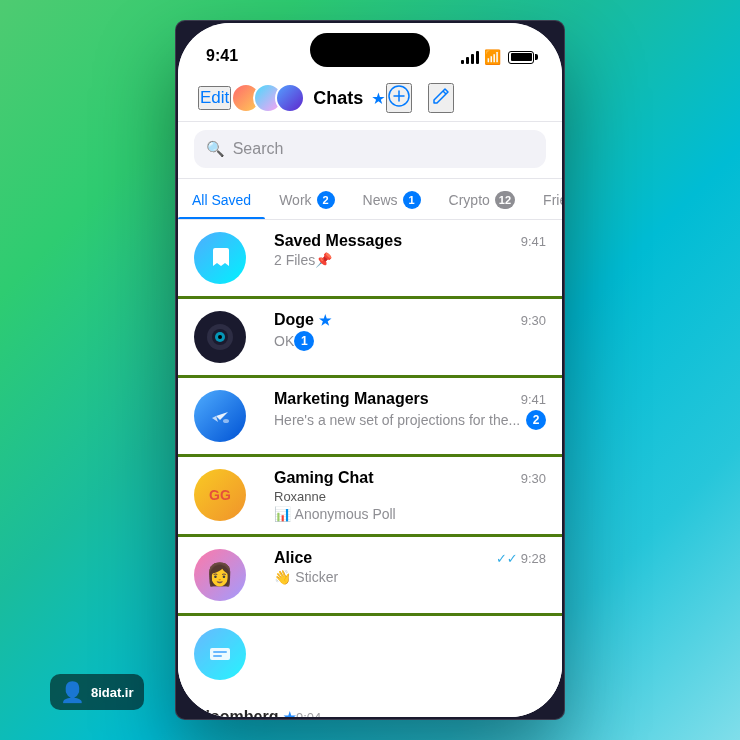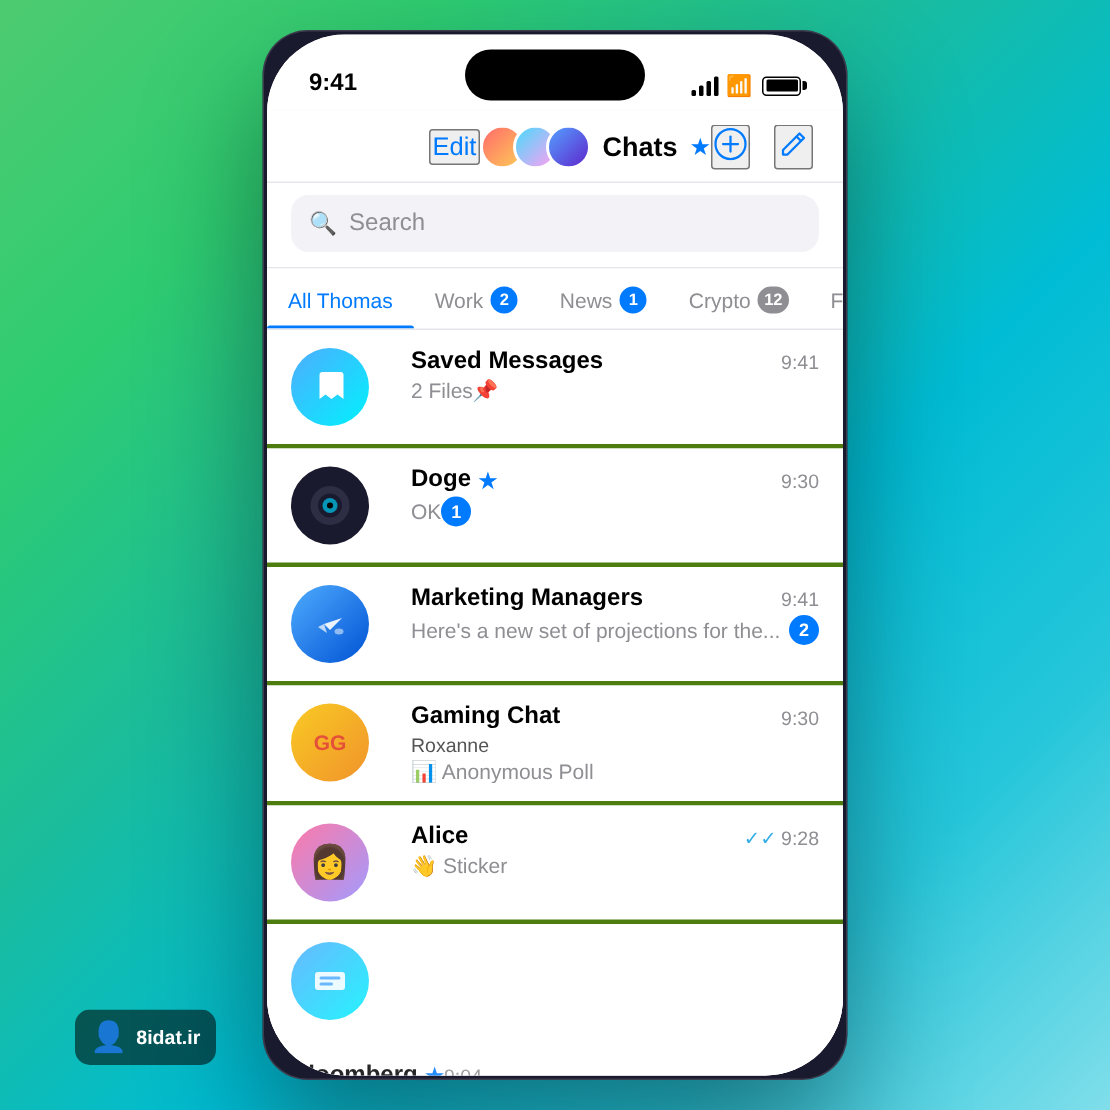--- a/index.html
+++ b/index.html
@@ -11,21 +11,21 @@
       display: flex;
       align-items: center;
       justify-content: center;
       font-family: -apple-system, BlinkMacSystemFont, 'SF Pro Text', 'Helvetica Neue', sans-serif;
     }
 
     .phone-frame {
       width: 390px;
       height: 700px;
       background: #1a1a2e;
-      border-radius: 30px;
+      border-radius: 10px;
       padding: 3px;
       box-shadow: 0 40px 80px rgba(0,0,0,0.4), inset 0 0 0 1px rgba(255,255,255,0.15);
       position: relative;
     }
 
     .phone-inner {
       width: 100%;
       height: 100%;
       background: #f2f2f7;
       border-radius: 52px;
@@ -117,21 +117,21 @@
       background: #000;
       border-radius: 1px;
     }
 
     
     .nav-bar {
       background: #ffffff;
       padding: 10px 20px 8px;
       display: flex;
       align-items: center;
-      justify-content: flex-end;
+      justify-content: flex-start;
       border-bottom: 1px solid #e5e5ea;
     }
 
     .edit-btn {
       color: #007aff;
       font-size: 17px;
       font-weight: 400;
     }
 
     .nav-center {
@@ -482,21 +482,21 @@
 
     <div class="search-container">
       <div class="search-bar">
         <span class="search-icon-wrap">🔍</span>
         <span class="search-placeholder">Search</span>
       </div>
     </div>
 
     <div class="filter-tabs">
       <div class="filter-tab active">
-        <span>All Thomas</span>
+        <span>All Saved</span>
       </div>
       <div class="filter-tab">
         <span>Work</span>
         <span class="tab-badge">2</span>
       </div>
       <div class="filter-tab">
         <span>News</span>
         <span class="tab-badge">1</span>
       </div>
       <div class="filter-tab">

